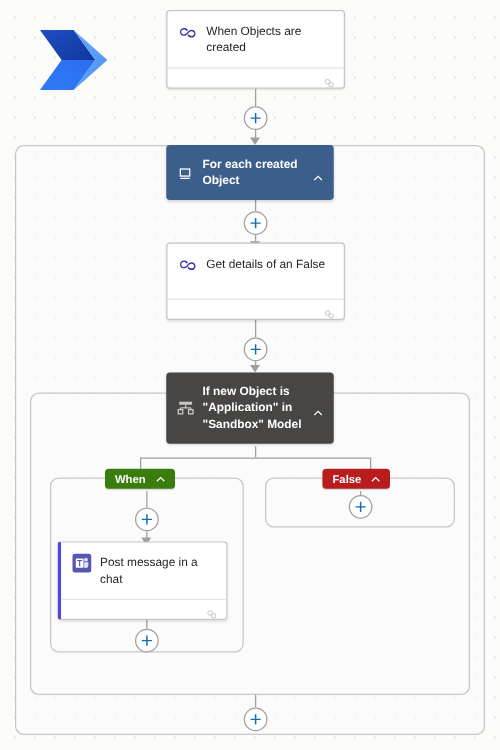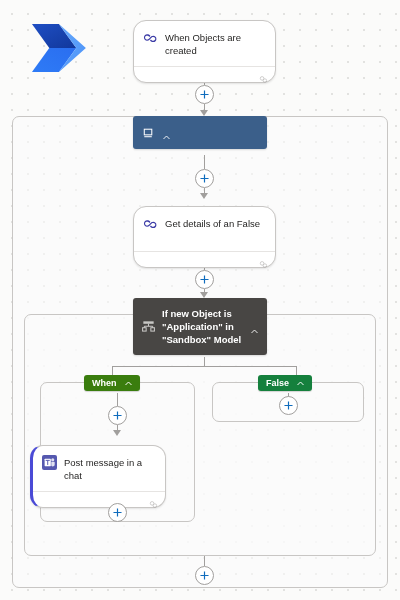--- a/index.html
+++ b/index.html
@@ -72,24 +72,23 @@
     cursor: pointer;
     z-index: 6;
   }
   .plus-btn svg { display: block; }
 
   
   .card {
     width: 143px;
     background: #ffffff;
     border: 1px solid #c8c6c4;
-    border-radius: 13px;
+    border-radius: 3px;
     box-shadow: 0 1px 2px rgba(0,0,0,0.10);
     z-index: 5;
-    margin-top: 12px;
   }
   .card-body {
     display: flex;
     align-items: flex-start;
     padding: 9px 9px 9px 9px;
     gap: 7px;
     min-height: 44px;
   }
   .card-title {
     font-size: 9.5px;
@@ -135,21 +134,21 @@
     gap: 7px;
     padding: 3px 7px 3px 8px;
     border-radius: 3px;
     font-size: 9px;
     font-weight: bold;
     color: #ffffff;
     z-index: 7;
     box-shadow: 0 1px 1px rgba(0,0,0,0.16);
   }
   #badge-true  { left: 84px;  top: 375px; background: #3a7d0e; }
-  #badge-false { left: 258px; top: 375px; background: #15803d; }
+  #badge-false { left: 258px; top: 375px; background: #b91c1c; }
 
   
   .icon16 { width: 15px; height: 15px; flex: 0 0 15px; display:block; }
   .icon-teams {
     width: 15px; height: 15px; flex: 0 0 15px;
     border-radius: 2px;
     background: #5558af;
     display: flex; align-items: center; justify-content: center;
   }
   .chev { width: 9px; height: 9px; flex: 0 0 9px; }
@@ -235,20 +234,21 @@
   </div>
 </div>
 
 <div class="abs dark-card" id="card-foreach">
   <span class="icon16">
     <svg viewBox="0 0 16 16" xmlns="http://www.w3.org/2000/svg">
       <rect x="3.5" y="4.5" width="8" height="6" fill="none" stroke="#ffffff" stroke-width="1.1"></rect>
       <path d="M3.5 12.5 h8" stroke="#ffffff" stroke-width="1.1" fill="none"></path>
     </svg>
   </span>
+  <span class="dc-title">For each created Object</span>
   <span class="chev">
     <svg viewBox="0 0 12 12" xmlns="http://www.w3.org/2000/svg">
       <path d="M2 8 L6 4 L10 8" fill="none" stroke="#ffffff" stroke-width="1.2"></path>
     </svg>
   </span>
 </div>
 
 <div class="abs card" id="card-getdetails" style="left:133px; top:194px;">
   <div class="card-body">
     <span class="icon16">
@@ -296,21 +296,21 @@
 
 <div class="abs branch-badge" id="badge-false">
   <span>False</span>
   <span class="chev">
     <svg viewBox="0 0 12 12" xmlns="http://www.w3.org/2000/svg">
       <path d="M2 8 L6 4 L10 8" fill="none" stroke="#ffffff" stroke-width="1.3"></path>
     </svg>
   </span>
 </div>
 
-<div class="abs card selected" id="card-teams" style="left:30px; top:433px; width:136px;">
+<div class="abs card selected" id="card-teams" style="left:46px; top:433px; width:136px;">
   <div class="card-body">
     <span class="icon-teams">
       <svg viewBox="0 0 16 16" xmlns="http://www.w3.org/2000/svg" width="13" height="13">
         <rect x="2" y="3.4" width="7.6" height="9.2" rx="0.6" fill="#ffffff"></rect>
         <path d="M3.3 5.4 h5 M5.8 5.4 v5.6" stroke="#5558af" stroke-width="1.2" fill="none"></path>
         <circle cx="12" cy="4.6" r="1.9" fill="#ffffff" opacity="0.82"></circle>
         <path d="M10.2 7.2 h3.6 a.6.6 0 0 1 .6.6 v2.6 a2.4 2.4 0 0 1 -4.2 1.6 z" fill="#ffffff" opacity="0.82"></path>
       </svg>
     </span>
     <span class="card-title">Post message in a chat</span>

